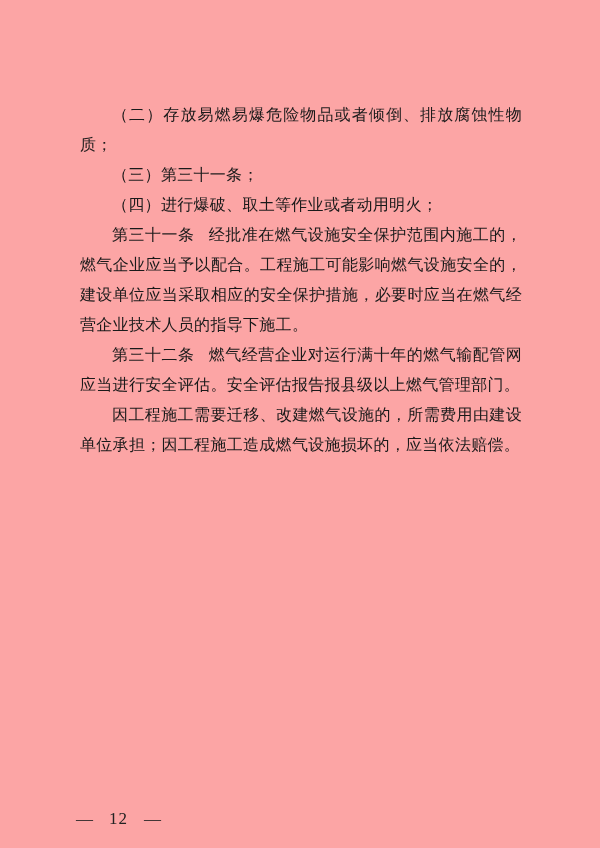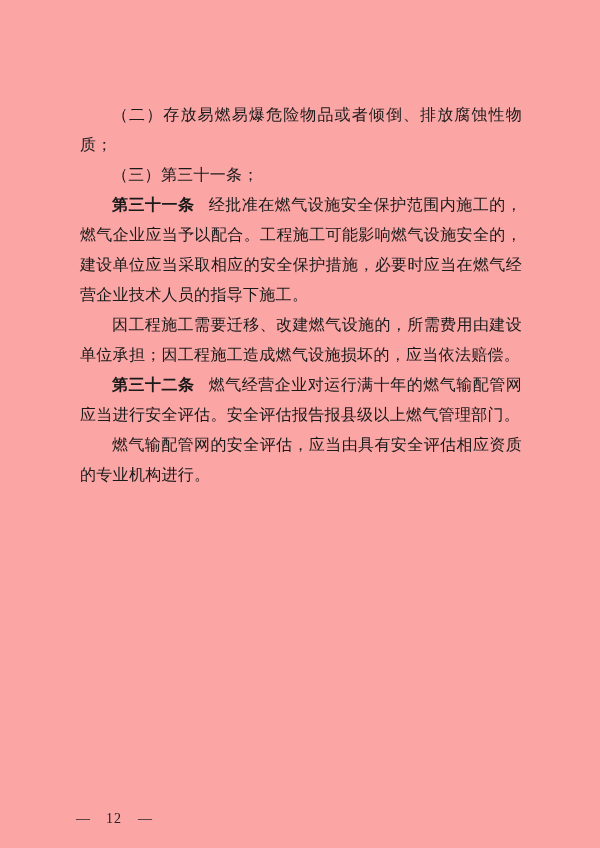--- a/index.html
+++ b/index.html
@@ -26,53 +26,53 @@
     font-size: 16px;
     line-height: 30px;
     text-align: justify;
     letter-spacing: 0.3px;
   }
   .para {
     margin: 0;
     text-indent: 2em;
   }
   .term {
-    font-weight: bold;
+    font-weight: normal;
     font-family: "Liberation Sans", "DejaVu Sans", sans-serif;
   }
   .term:not(:empty) {
     margin-right: 0.9em;
   }
   .footer {
     position: absolute;
     left: 76px;
     bottom: 22px;
-    font-size: 14px;
+    font-size: 17px;
     line-height: 15px;
     color: #222222;
   }
   .footer span {
     display: inline-block;
   }
   .footer .pagenum {
     margin: 0 16px;
     letter-spacing: 1px;
   }
 </style>
 </head>
 <body>
 
 <div class="page">
 
   <div class="content">
     <p class="para"><span class="term"></span><span>（二）存放易燃易爆危险物品或者倾倒、排放腐蚀性物质；</span></p>
     <p class="para"><span class="term"></span><span>（三）第三十一条；</span></p>
+    <p class="para"><span class="term"></span><span>（四）进行爆破、取土等作业或者动用明火；</span></p>
     <p class="para"><span class="term">第三十一条</span><span>经批准在燃气设施安全保护范围内施工的，燃气企业应当予以配合。工程施工可能影响燃气设施安全的，建设单位应当采取相应的安全保护措施，必要时应当在燃气经营企业技术人员的指导下施工。</span></p>
+    <p class="para"><span class="term">第三十二条</span><span>燃气经营企业对运行满十年的燃气输配管网应当进行安全评估。安全评估报告报县级以上燃气管理部门。</span></p>
     <p class="para"><span class="term"></span><span>因工程施工需要迁移、改建燃气设施的，所需费用由建设单位承担；因工程施工造成燃气设施损坏的，应当依法赔偿。</span></p>
-    <p class="para"><span class="term">第三十二条</span><span>燃气经营企业对运行满十年的燃气输配管网应当进行安全评估。安全评估报告报县级以上燃气管理部门。</span></p>
-    <p class="para"><span class="term"></span><span>燃气输配管网的安全评估，应当由具有安全评估相应资质的专业机构进行。</span></p>
   </div>
 
   <div class="footer">
     <span>—</span><span class="pagenum">12</span><span>—</span>
   </div>
 
 </div>
 
 </body></html>

